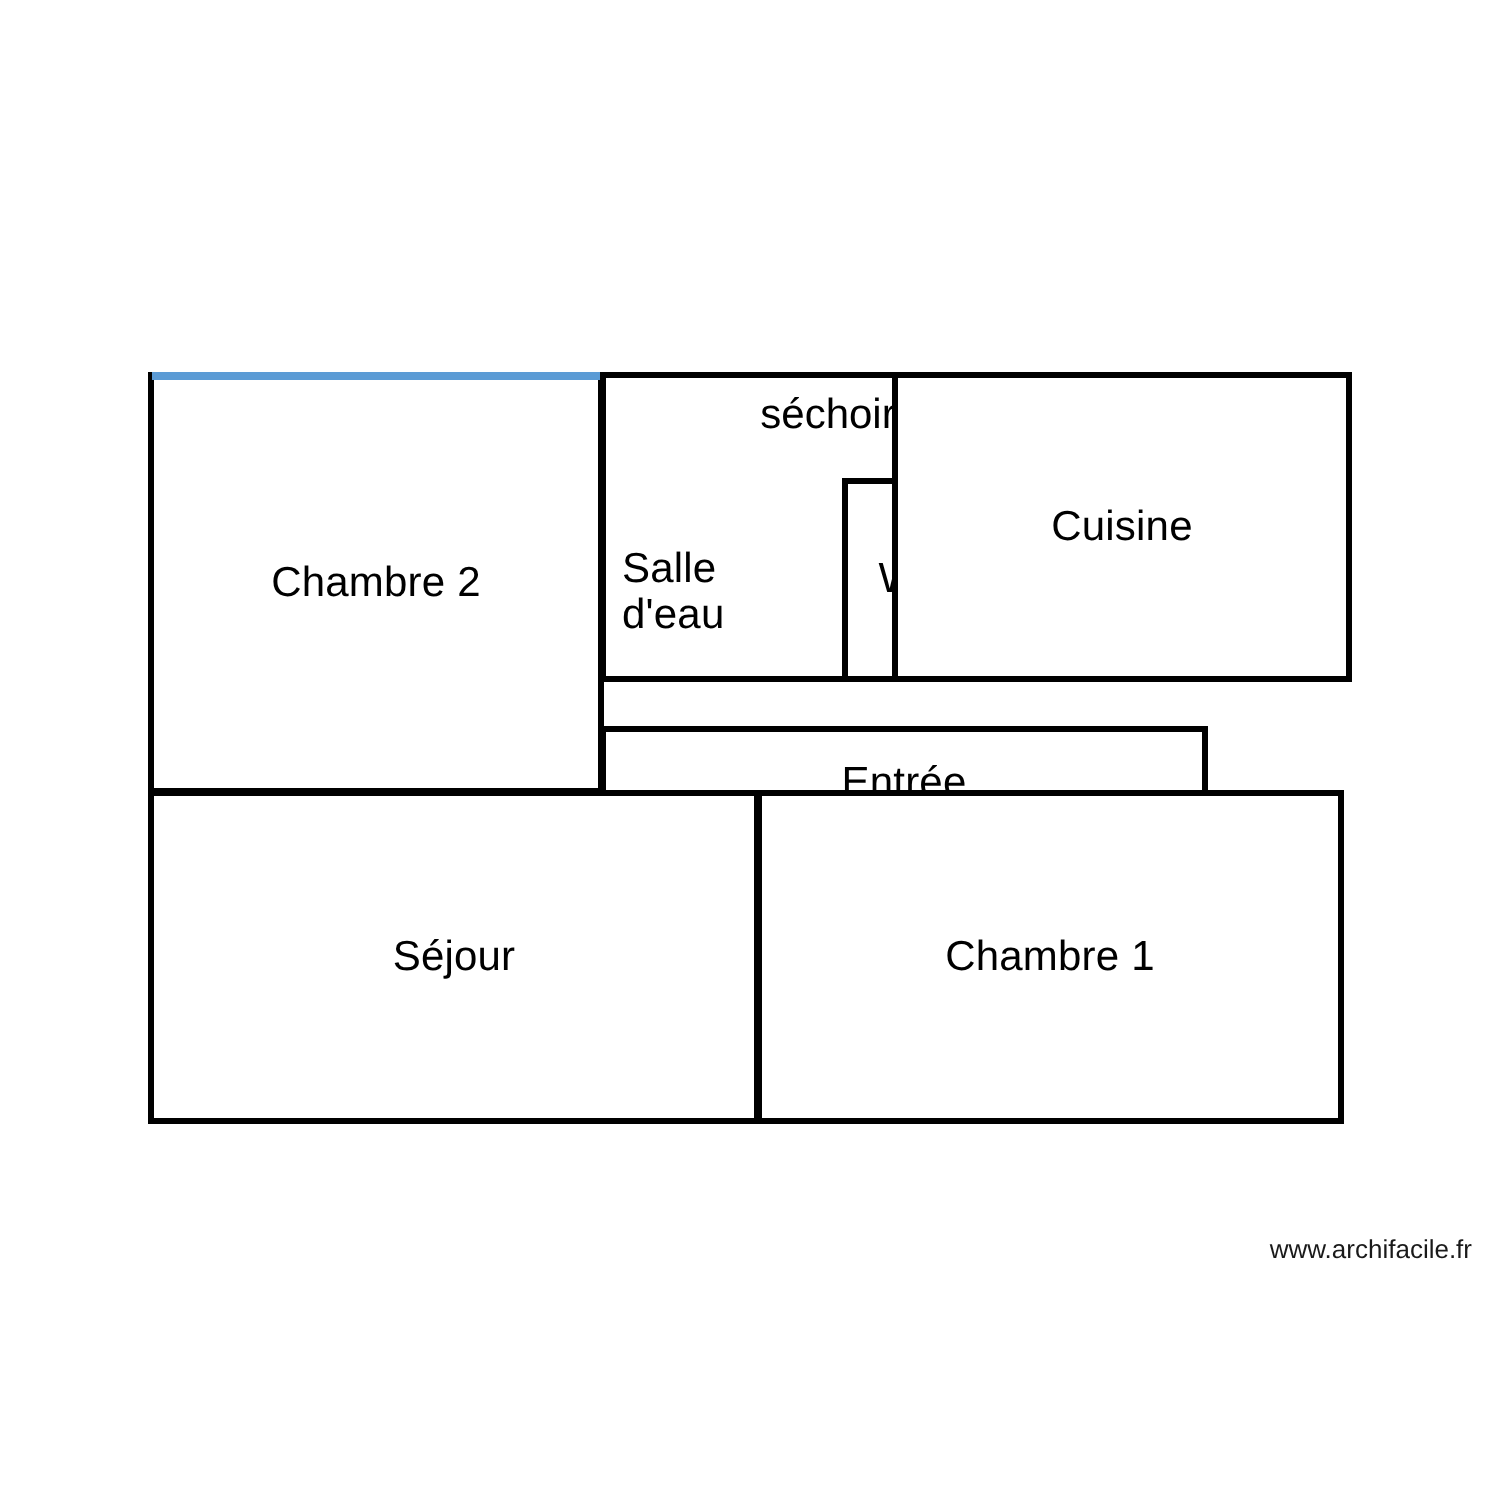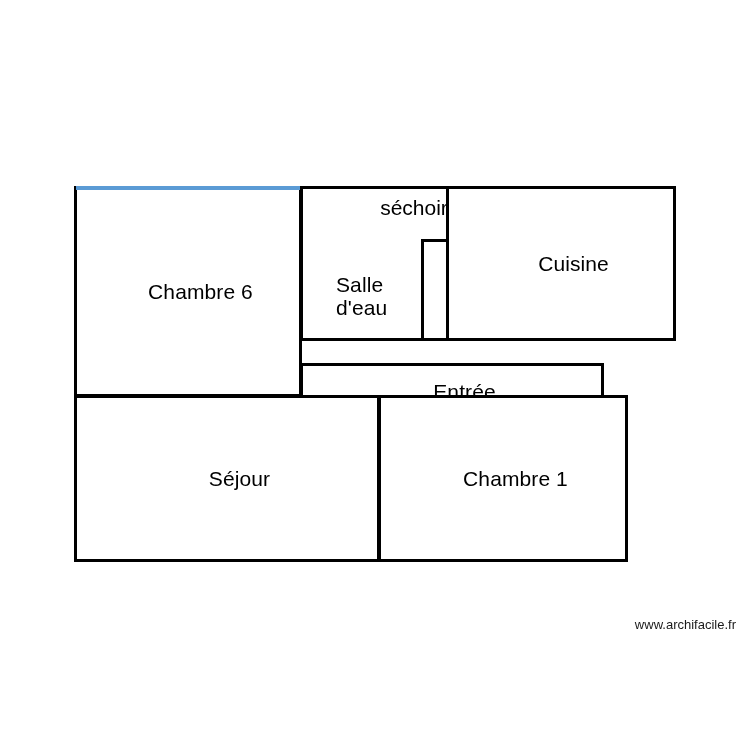--- a/index.html
+++ b/index.html
@@ -26,21 +26,20 @@
   
   .room {
     position: absolute;
     box-sizing: border-box;
     background: #ffffff;
     border: 3px solid #000000;
     display: flex;
     align-items: center;
     justify-content: center;
     text-align: center;
-    padding-left: 25px;
   }
   .room-label {
     font-family: "Liberation Sans", sans-serif;
     font-size: 21px;
     line-height: 1.12;
     color: #000000;
     white-space: pre-line;
     letter-spacing: 0.1px;
     user-select: none;
   }
@@ -75,21 +74,21 @@
   #room-cuisine {
     left: 446px; top: 186px;  width: 230px;  height: 155px;
   }
   #room-entree {
     left: 300px; top: 339px;  width: 304px;  height: 58px; margin-top: 24px;
   }
   #room-sejour {
     left: 74px;  top: 395px;  width: 306px;  height: 167px;
   }
   #room-chambre1 {
-    left: 378px; top: 395px;  width: 250px;  height: 167px;
+    left: 378px; top: 395px;  width: 294px;  height: 167px;
   }
 
   
   #wall-highlight-top {
     position: absolute;
     left: 76px;
     top: 186px;
     width: 224px;
     height: 4px;
     background: #5b9bd5;
@@ -106,21 +105,21 @@
     user-select: none;
     text-align: center;
   }
 </style>
 </head>
 <body>
 
 <div id="plan-canvas">
 
   <div class="room" id="room-chambre2">
-    <span class="room-label">Chambre 6</span>
+    <span class="room-label">Chambre 2</span>
   </div>
 
   <div class="room" id="room-salle-deau">
     <span class="room-label">Salle
 d'eau</span>
   </div>
 
   <div id="room-sechoir-label">séchoir</div>
 
   <div class="room" id="room-wc">

